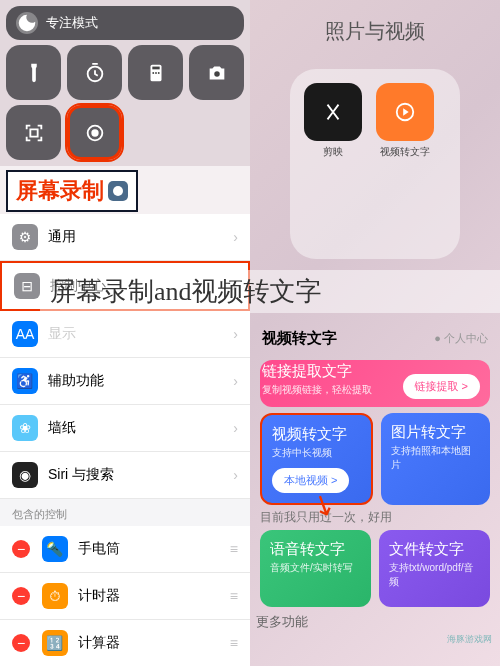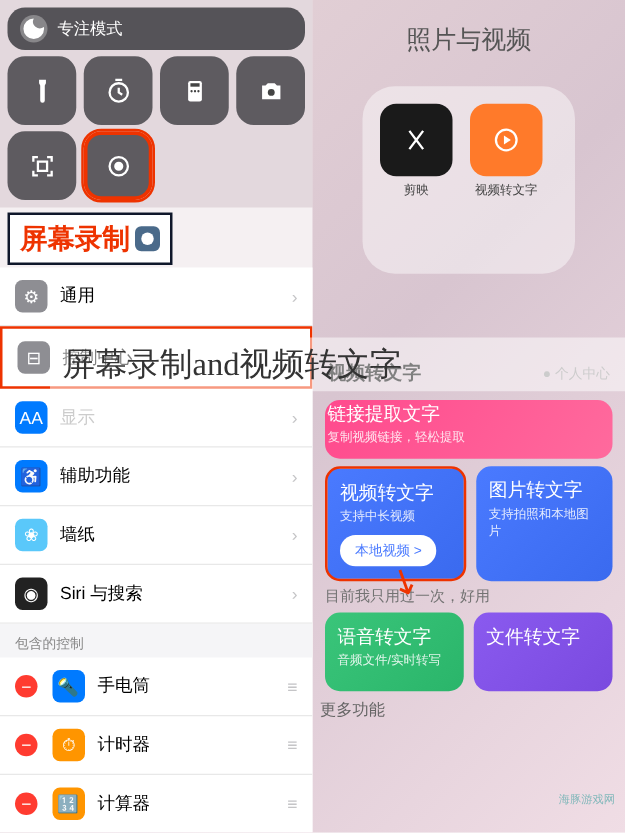--- a/index.html
+++ b/index.html
@@ -22,21 +22,21 @@
 .srow.hl2{border:2px solid #e30}
 .sicon{width:26px;height:26px;border-radius:6px;display:flex;align-items:center;justify-content:center;font-size:14px;color:#fff}
 .gray{background:#8e8e93}
 .chev{margin-left:auto;color:#c5c5c7}
 .sect{padding:8px 12px 4px;font-size:11px;color:#888;background:#f5f5f7}
 .minus{width:18px;height:18px;border-radius:50%;background:#ff3b30;color:#fff;display:flex;align-items:center;justify-content:center;font-size:14px;margin-right:2px}
 .ic-blue{background:#007aff}
 .ic-org{background:#ff9500}
 .bars{margin-left:auto;color:#c5c5c7;font-size:14px}
 .rtitle{text-align:center;font-size:20px;color:#555;padding:18px 0 14px}
-.folder{margin:10px auto;width:170px;height:150px;background:rgba(255,255,255,.45);border-radius:26px;padding:14px;display:flex;gap:14px}
+.folder{margin:10px auto;width:170px;height:190px;background:rgba(255,255,255,.45);border-radius:26px;padding:14px;display:flex;gap:14px}
 .app{width:58px;height:58px;border-radius:13px;display:flex;align-items:center;justify-content:center;flex-direction:column}
 .app1{background:#1a1a1a}
 .app2{background:#ff7a2a}
 .appn{font-size:10px;color:#444;text-align:center;margin-top:4px}
 .appwrap{display:flex;flex-direction:column;align-items:center}
 .overlay{position:absolute;top:270px;left:-210px;right:-10px;font-size:26px;color:#333;font-weight:400;background:rgba(255,255,255,.5);padding:4px 10px;z-index:10;white-space:nowrap;font-family:"STKaiti","KaiTi",serif}
 .vhead{display:flex;justify-content:space-between;padding:10px 12px 6px;font-size:15px;align-items:center;margin-top:50px}
 .vhead .u{font-size:11px;color:#999}
 .card{margin:6px 10px;border-radius:12px;padding:2px;color:#fff;position:relative}
 .pink{background:linear-gradient(120deg,#ff4a8d,#ff6a9d)}
@@ -195,20 +195,21 @@
   <div class="overlay">屏幕录制and视频转文字</div>
 
   <div class="vhead">
     <span style="font-weight:600">视频转文字</span>
     <span class="u">● 个人中心</span>
   </div>
 
   <div class="card pink">
     <div class="ct">链接提取文字</div>
     <div class="cs">复制视频链接，轻松提取</div>
+    <span class="btn p" style="position:absolute;right:10px;top:14px">链接提取 &gt;</span>
   </div>
 
   <div class="grid2">
     <div class="c2 blue hl3" style="position:relative">
       <div class="ct">视频转文字</div>
       <div class="cs">支持中长视频</div>
       <span class="btn">本地视频 &gt;</span>
       <span class="arrow">↘</span>
     </div>
     <div class="c2 blue">
@@ -219,18 +220,19 @@
 
   <div class="note">目前我只用过一次，好用</div>
 
   <div class="grid2">
     <div class="c2 green">
       <div class="ct">语音转文字</div>
       <div class="cs">音频文件/实时转写</div>
     </div>
     <div class="c2 purple">
       <div class="ct">文件转文字</div>
+      <div class="cs">支持txt/word/pdf/音频</div>
     </div>
   </div>
 
   <div class="more">更多功能</div>
   <div class="wm">海豚游戏网</div>
 </div>
 
 </body></html>

